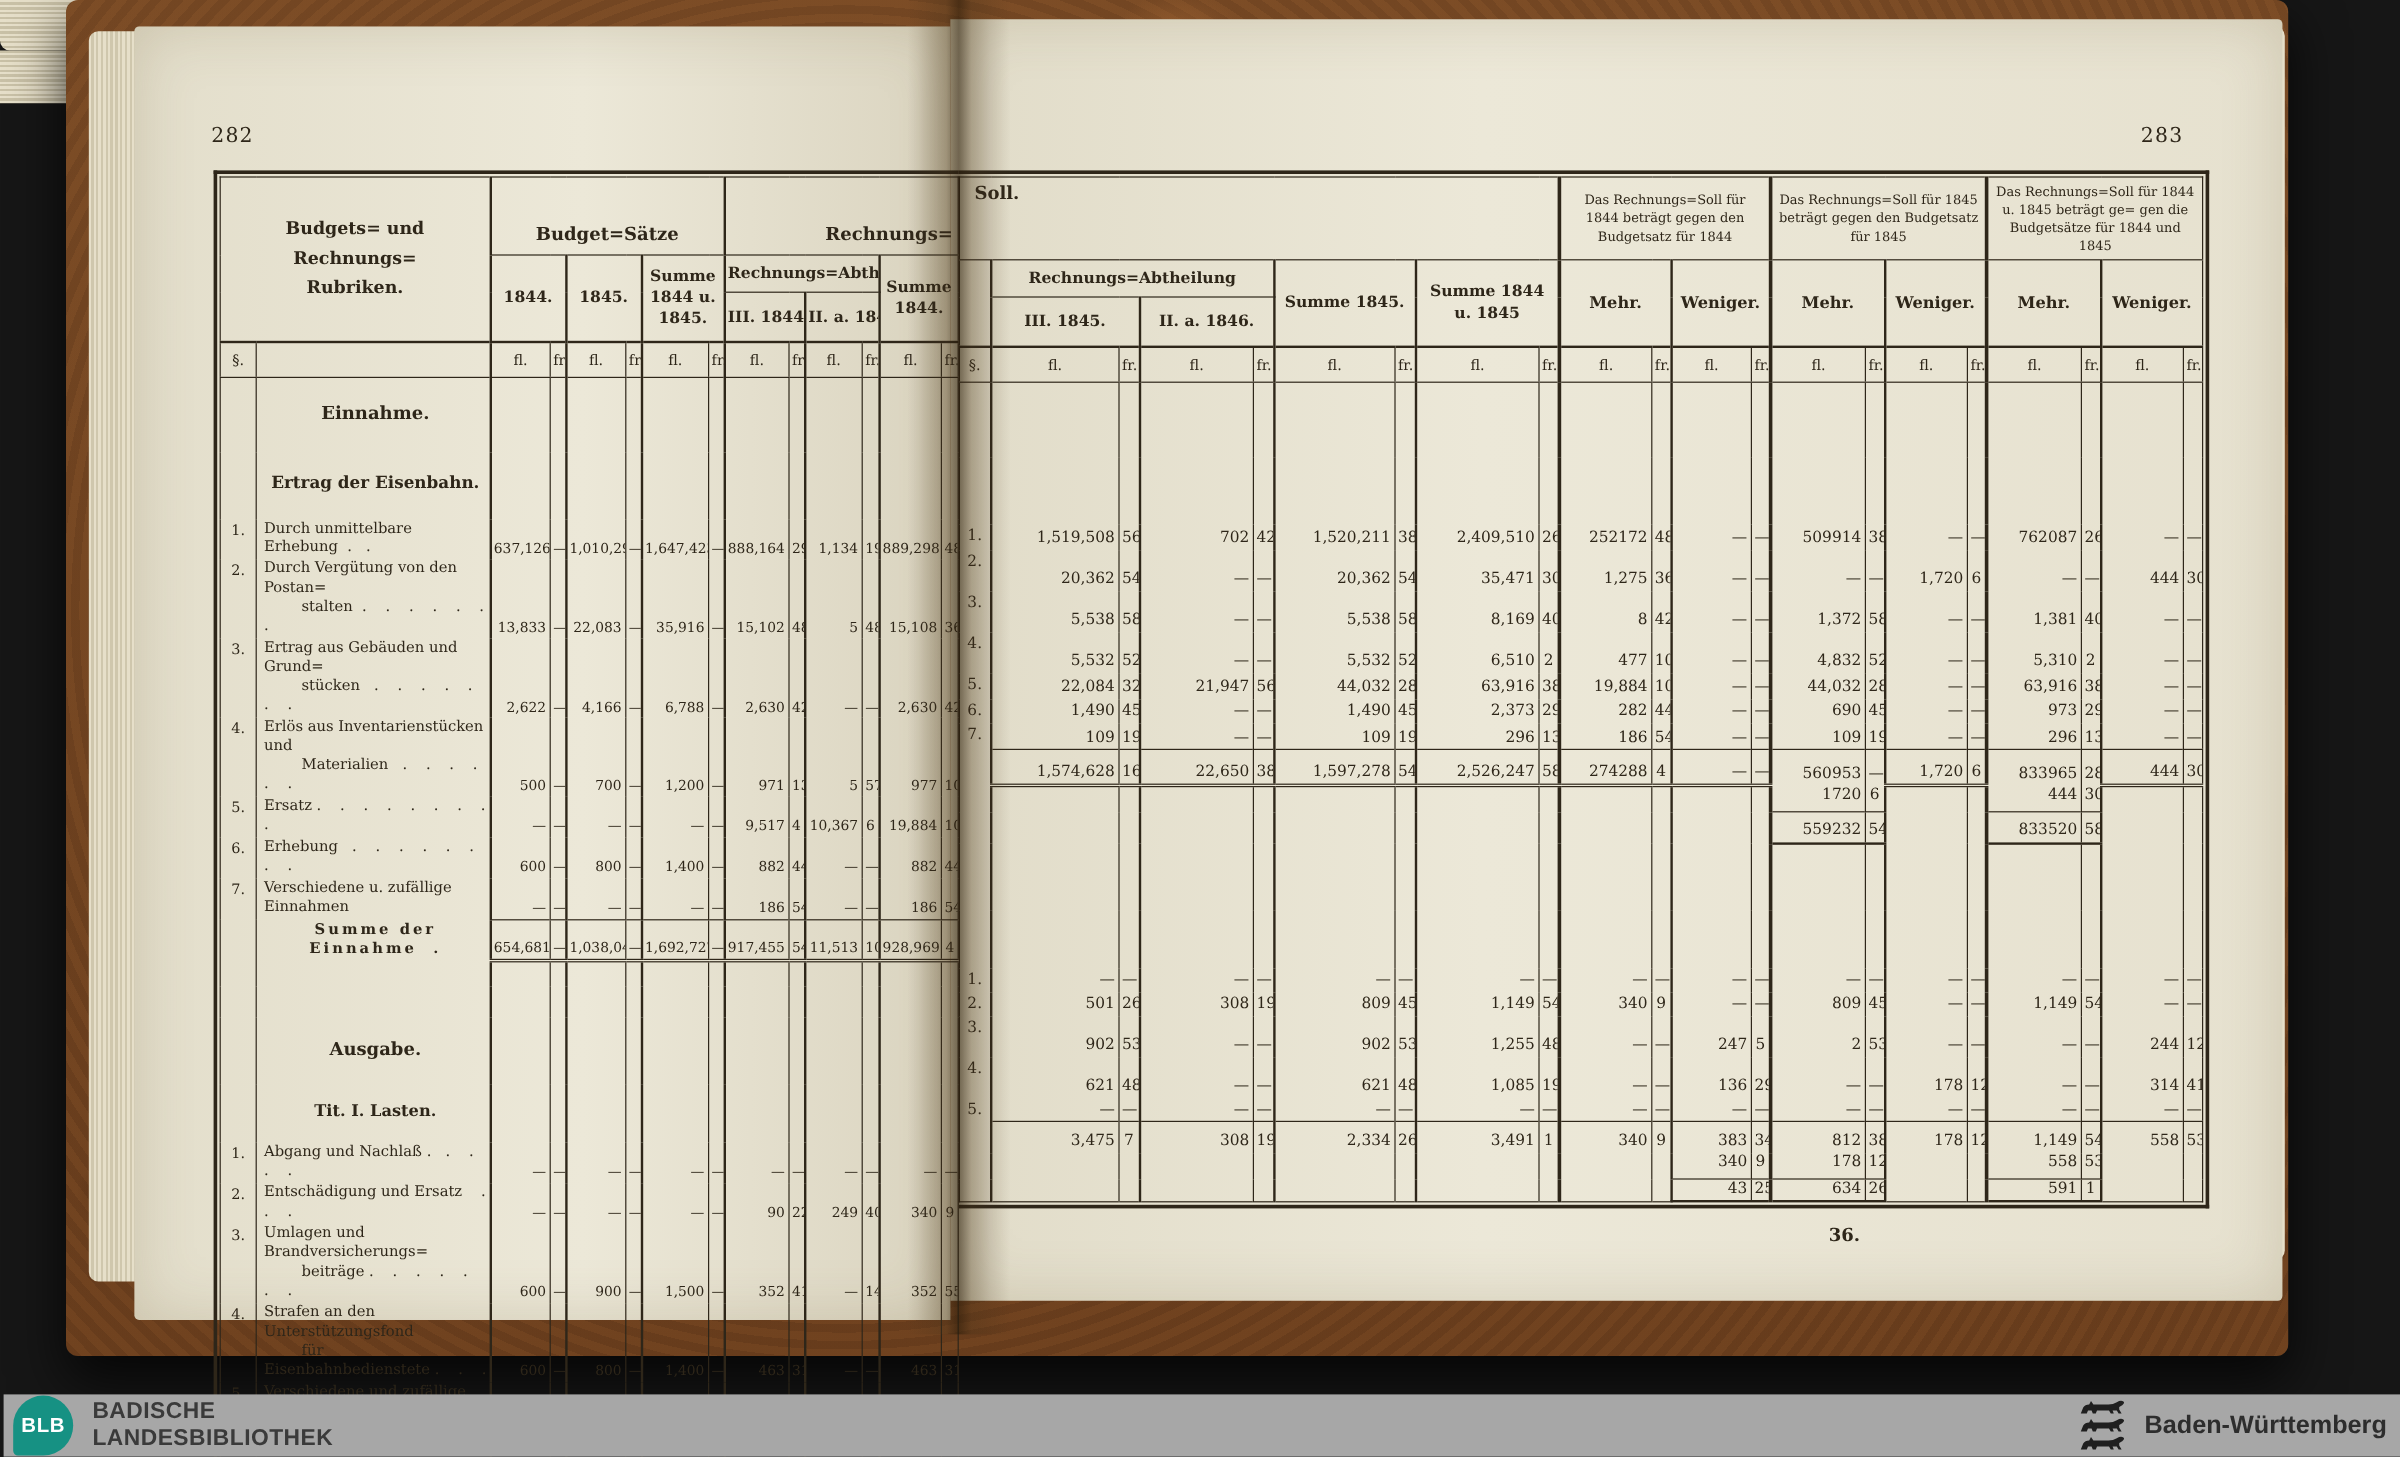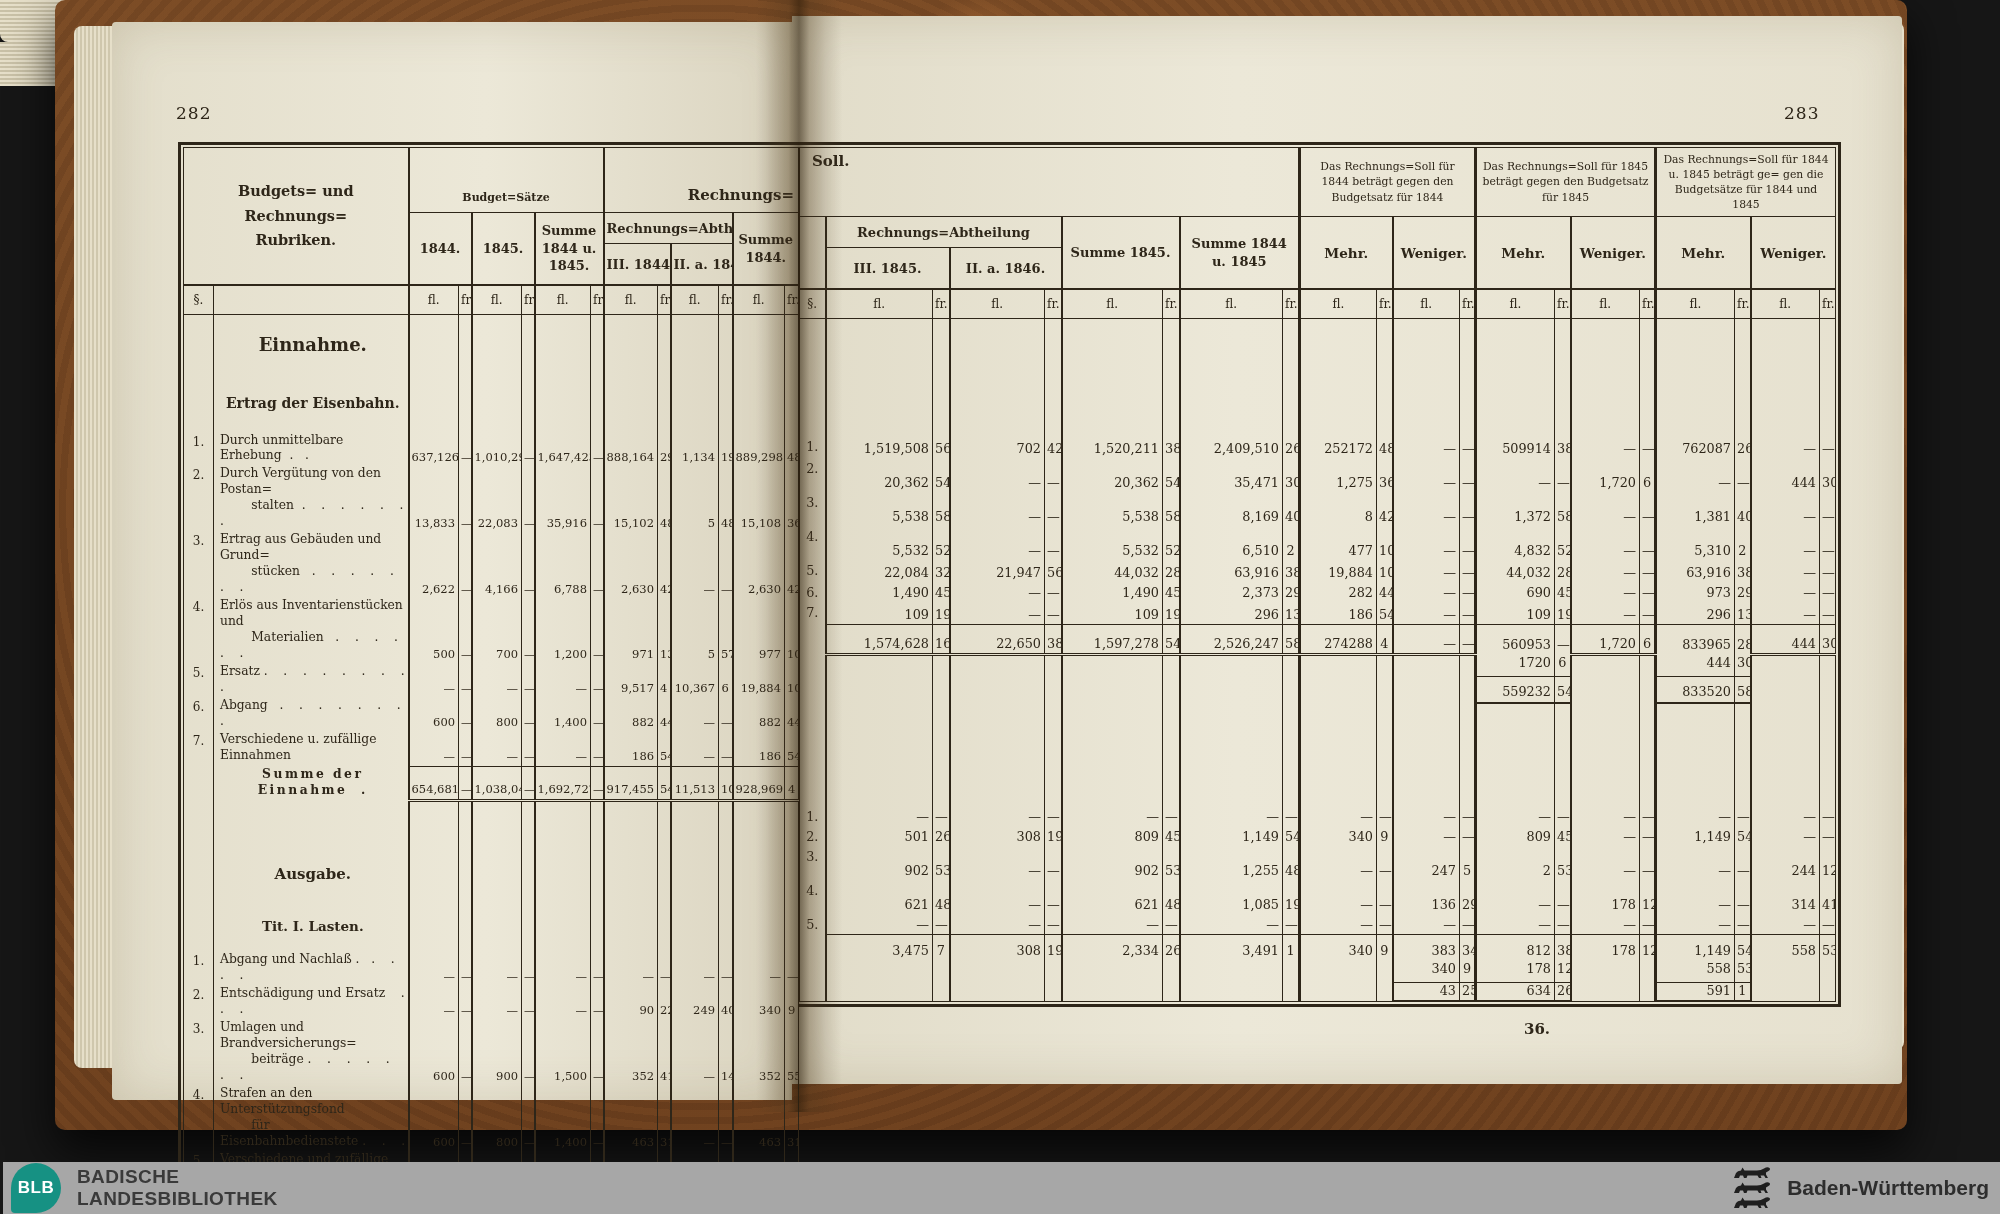--- a/index.html
+++ b/index.html
@@ -55,21 +55,21 @@
   .twrap{position:absolute;border:3.5px solid var(--ink);padding:2px;z-index:10;}
   .twrap-left{left:178px;top:142px;border-right:none;padding-right:0;}
   .twrap-right{left:799px;top:142px;border-left:none;padding-left:0;}
   table{border-collapse:collapse;table-layout:fixed;color:var(--ink);}
   .tbl{border:1px solid var(--ink);}
   .tbl-left{width:615px;}
   .tbl-right{width:1036px;}
   th,td{padding:0 2px;overflow:hidden;white-space:nowrap;}
   thead th{font-weight:600;text-align:center;vertical-align:middle;}
   th.rubriken{font-size:14.5px;line-height:1.7;white-space:pre-line;vertical-align:middle;}
-  th.budget{font-size:11px;border-left:2px solid var(--ink);border-bottom:1px solid var(--ink);vertical-align:bottom;padding-bottom:8px;height:56px;}
+  th.budget{font-size:15px;border-left:2px solid var(--ink);border-bottom:1px solid var(--ink);vertical-align:bottom;padding-bottom:8px;height:56px;}
   th.rsoll{font-size:15px;border-left:2px solid var(--ink);border-bottom:1px solid var(--ink);text-align:right;vertical-align:bottom;padding-bottom:8px;padding-right:4px;}
   th.year{font-size:13px;font-weight:600;border-bottom:1px solid var(--ink);white-space:normal;line-height:1.35;}
   th.rabth{font-size:13px;border-bottom:1px solid var(--ink);height:30px;}
   th.subyear{font-size:13px;height:40px;}
   th.soll{font-size:15px;text-align:left;vertical-align:top;padding:4px 0 0 12px;height:64px;border-bottom:1px solid var(--ink);}
   th.grp{font-size:10.8px;font-weight:normal;white-space:normal;line-height:1.4;padding:3px 5px;border-bottom:1px solid var(--ink);}
   th.mw{font-size:13.5px;border-bottom:1px solid var(--ink);}
   th.numhead{border:none;}
   .b2{border-left:2px solid var(--ink);}
   .b3{border-left:3px solid var(--ink) !important;}
@@ -86,21 +86,21 @@
   .tbl-left tbody td:nth-child(2n+3){border-left:2px solid var(--ink);text-align:right;padding-right:3px;}
   .tbl-left tbody td:nth-child(2n+4){border-left:1px solid var(--ink);text-align:center;}
   .tbl-right tbody td:nth-child(2n+2){border-left:2px solid var(--ink);text-align:right;padding-right:3px;}
   .tbl-right tbody td:nth-child(2n+3){border-left:1px solid var(--ink);text-align:center;}
   .tbl-right tbody td:nth-child(10),
   .tbl-right tbody td:nth-child(14),
   .tbl-right tbody td:nth-child(18){border-left:3px solid var(--ink);}
 
   tr.head td{vertical-align:middle;}
   tr.head .c-label{text-align:center;font-weight:700;}
-  tr.h-einnahme{height:62px;} tr.h-einnahme .c-label{font-size:18px;margin-top:40px;}
+  tr.h-einnahme{height:62px;} tr.h-einnahme .c-label{font-size:15px;margin-top:40px;}
   tr.h-ertrag{height:56px;}   tr.h-ertrag .c-label{font-size:14px;}
   tr.h-ausgabe{height:56px;}  tr.h-ausgabe .c-label{font-size:15px;}
   tr.h-tit{height:48px;}      tr.h-tit .c-label{font-size:13.5px;}
   .rh20{height:20px;}.rh22{height:22px;}.rh26{height:26px;}.rh30{height:30px;padding-left:10px;}.rh34{height:34px;}
 
   tr.sum .c-label{text-align:center;letter-spacing:2.5px;font-weight:600;}
   tr.sum td:not(.c-num):not(.c-label){border-top:1px solid var(--ink);}
   .tbl-left tr.sum-heavy td:not(.c-num):not(.c-label){border-bottom:3px double var(--ink);}
   .tbl-right tr.sum-heavy td:not(.c-num){border-bottom:3px double var(--ink);}
   .tbl-right tr.sum-heavy td:nth-child(14),
@@ -315,21 +315,21 @@
         <td class="filled">9,517</td>
         <td class="filled">4</td>
         <td class="filled">10,367</td>
         <td class="filled">6</td>
         <td class="filled">19,884</td>
         <td class="filled">10</td>
       </tr>
 
       <tr class="trow data rh20">
         <td class="c-num filled">6.</td>
-        <td class="c-label filled">Abgang   .    .    .    .    .    .    .    .</td>
+        <td class="c-label filled">Erhebung   .    .    .    .    .    .    .    .</td>
         <td class="filled">600</td>
         <td class="filled">—</td>
         <td class="filled">800</td>
         <td class="filled">—</td>
         <td class="filled">1,400</td>
         <td class="filled">—</td>
         <td class="filled">882</td>
         <td class="filled">44</td>
         <td class="filled">—</td>
         <td class="filled">—</td>

